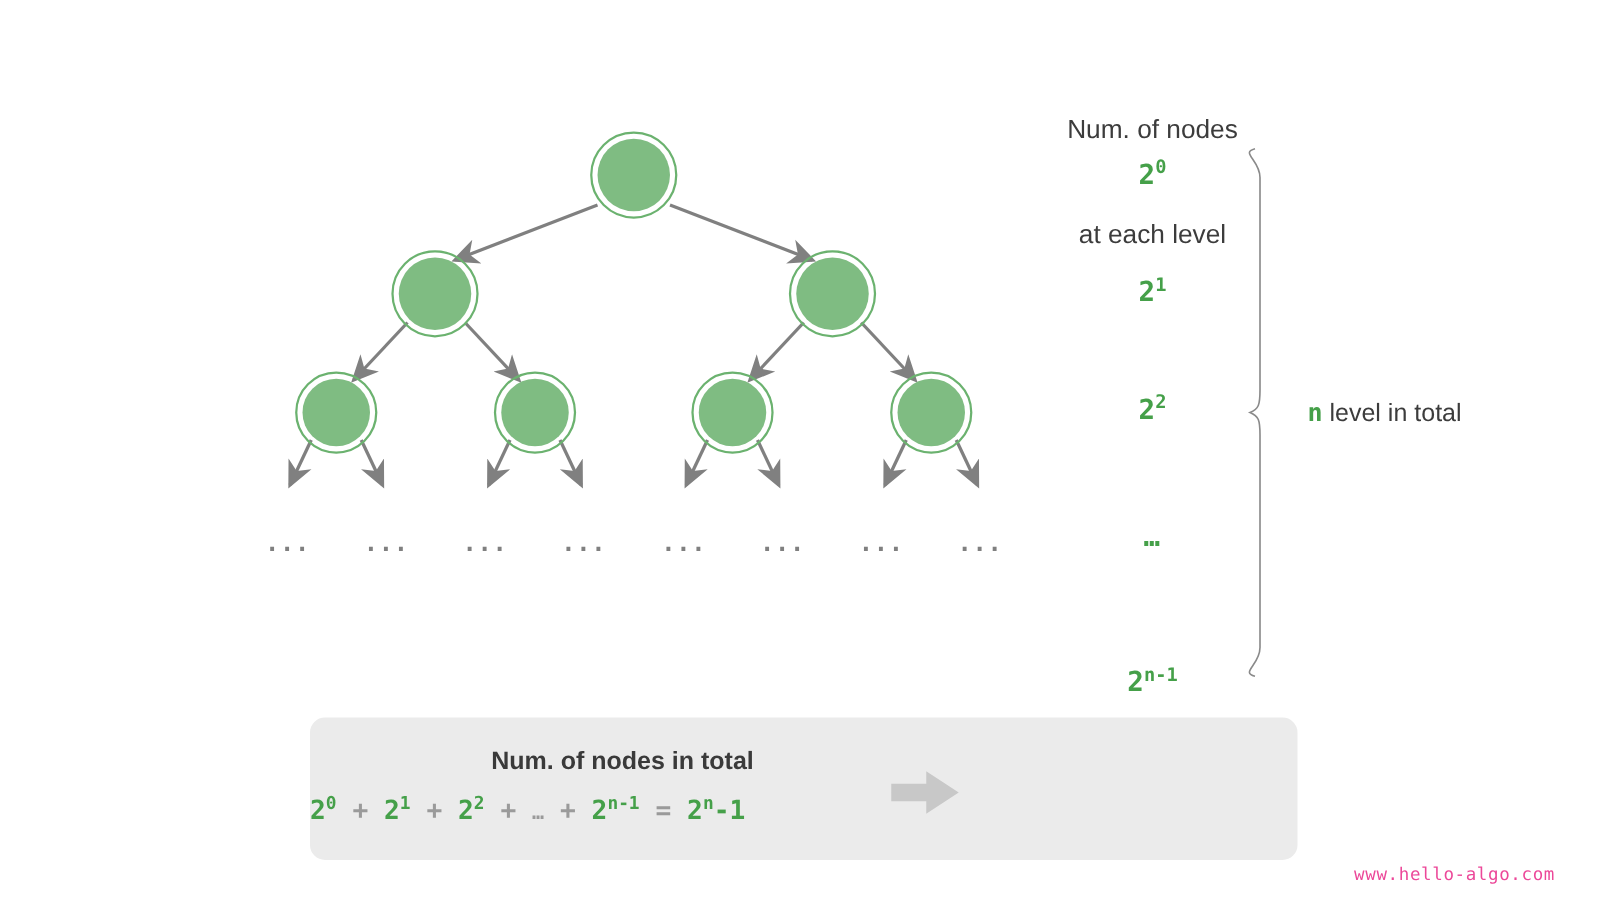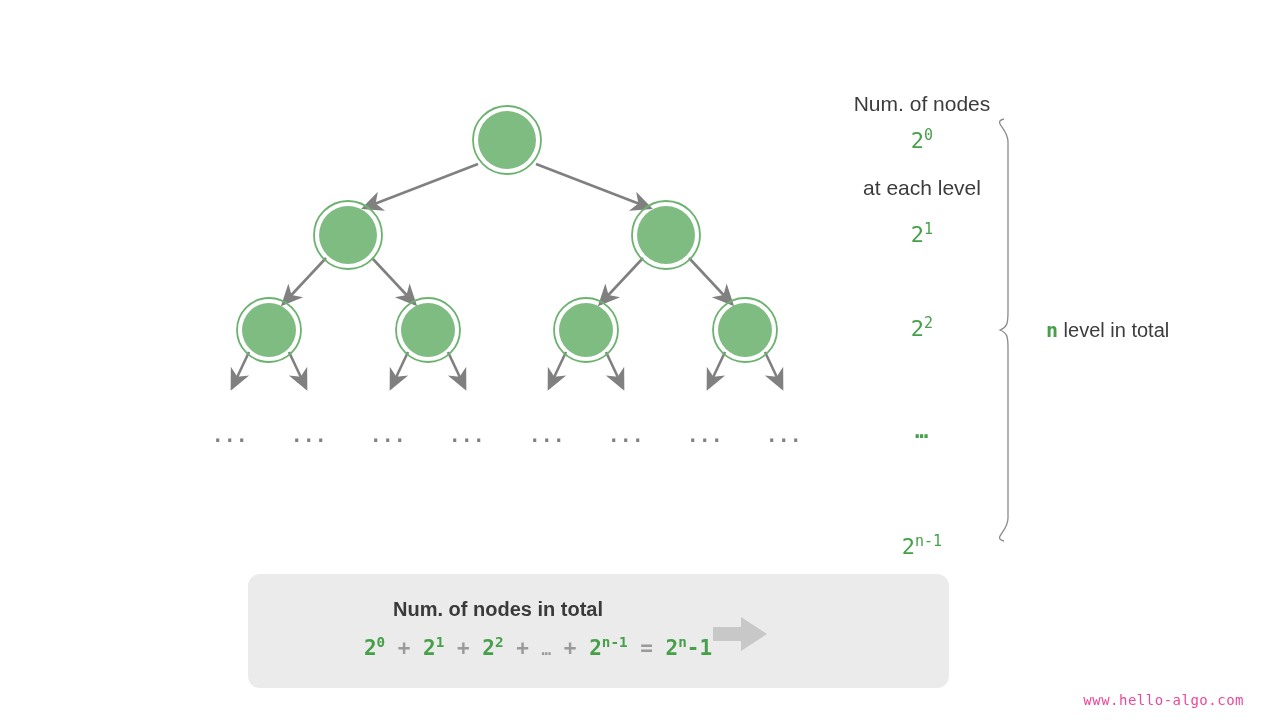--- a/index.html
+++ b/index.html
@@ -40,21 +40,21 @@
     line-height: 28px;
     text-align: center;
     font-family: "Liberation Sans", sans-serif;
     white-space: pre;
   }
 
   .pow {
     position: absolute;
     color: #45a049;
     font-family: "DejaVu Sans Mono", monospace;
-    font-weight: normal;
+    font-weight: bold;
     font-size: 22px;
     text-align: center;
     white-space: nowrap;
   }
   .pow sup {
     font-size: 0.68em;
     vertical-align: super;
     line-height: 0;
   }
   .powdots {
@@ -90,43 +90,41 @@
     letter-spacing: 0.5px;
     text-align: center;
     width: 40px;
   }
 
   
   #summary {
     position: absolute;
     left: 248px;
     top: 574px;
-    width: 701px;
+    width: 790px;
     height: 114px;
     background: #ebebeb;
     border-radius: 12px;
   }
   .sum-title {
     position: absolute;
     font-weight: bold;
     font-size: 20px;
     color: #3a3a3a;
     white-space: nowrap;
     text-align: center;
     font-family: "Liberation Sans", sans-serif;
   }
   .formula {
     position: absolute;
     font-family: "DejaVu Sans Mono", monospace;
     font-weight: bold;
     font-size: 21px;
     white-space: nowrap;
-    text-align: center;
     color: #8a8a8a;
-    padding-left: 40px;
   }
   .formula .t { color: #45a049; }
   .formula .op { color: #9a9a9a; font-weight: bold; }
   .formula sup { font-size: 0.68em; vertical-align: super; line-height: 0; }
 
   .complexity {
     position: absolute;
     font-family: "DejaVu Sans Mono", monospace;
     font-weight: bold;
     font-size: 21px;

